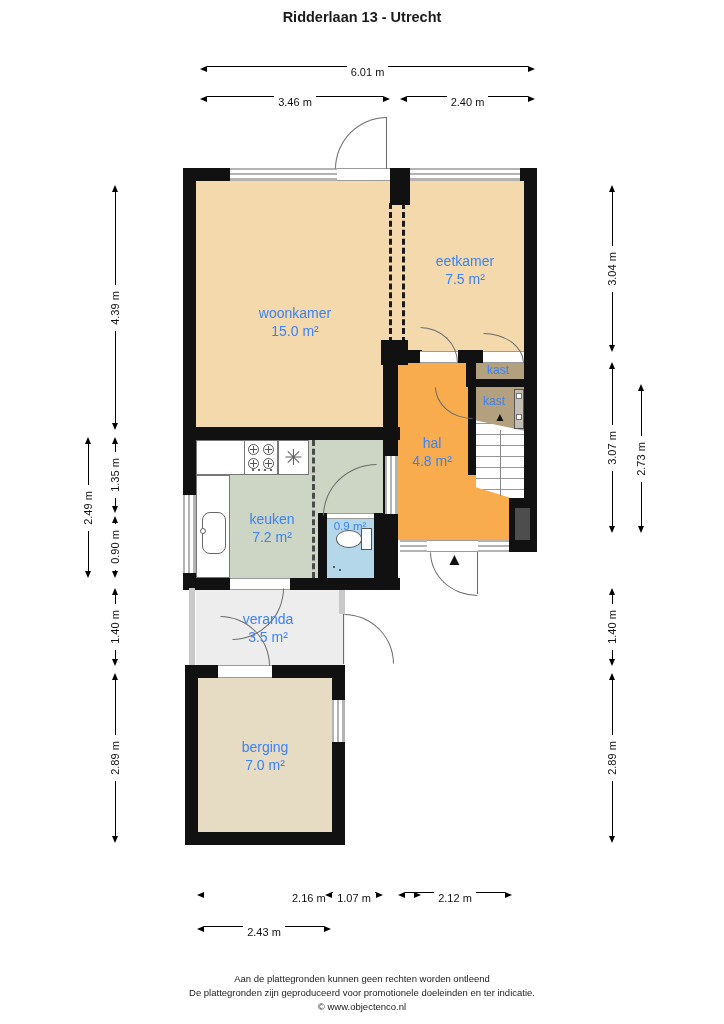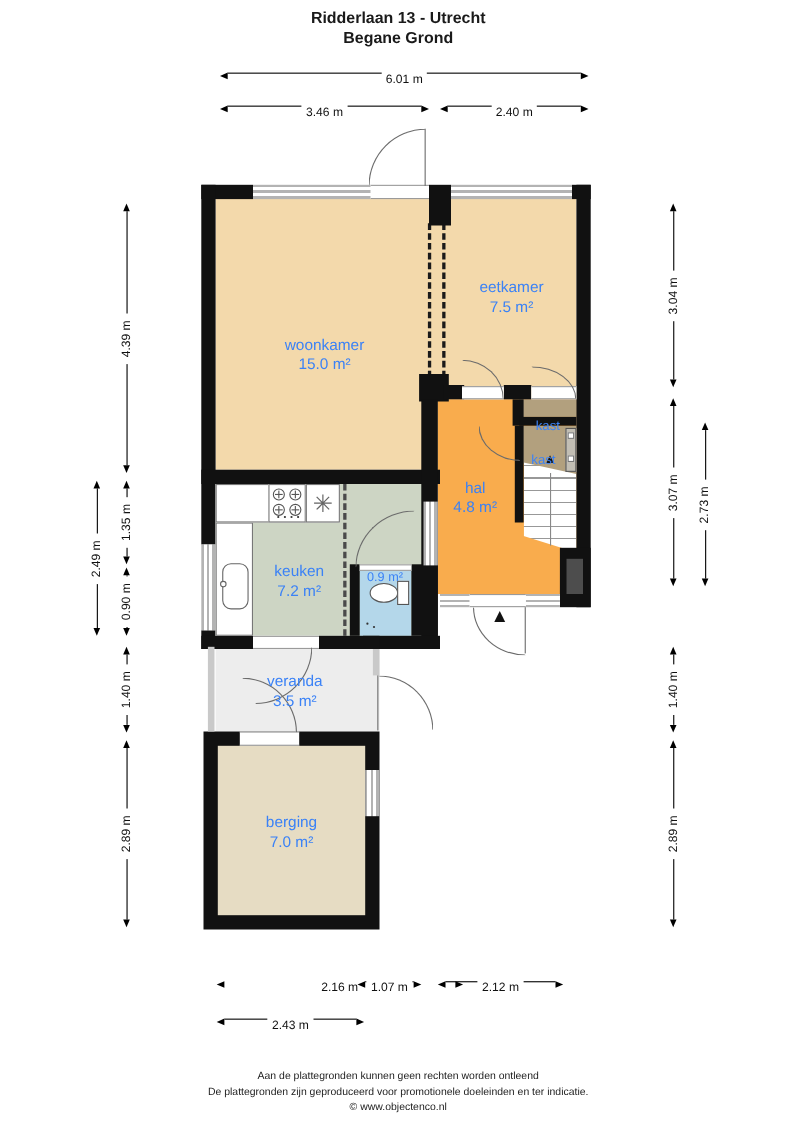--- a/index.html
+++ b/index.html
@@ -14,21 +14,21 @@
   .gap-h{position:absolute;background:#fff;border-top:1px solid #9a9a9a;border-bottom:1px solid #9a9a9a;box-sizing:border-box;}
   .gwall{position:absolute;background:#c9c9c9;}
   .arc{position:absolute;border:1px solid #6b6b6b;box-sizing:border-box;background:transparent;}
   .arc-tl{border-radius:100% 0 0 0;border-color:#6b6b6b transparent transparent #6b6b6b;}
   .arc-tr{border-radius:0 100% 0 0;border-color:#6b6b6b #6b6b6b transparent transparent;}
   .arc-br{border-radius:0 0 100% 0;border-color:transparent #6b6b6b #6b6b6b transparent;}
   .arc-bl{border-radius:0 0 0 100%;border-color:transparent transparent #6b6b6b #6b6b6b;}
   .leaf{position:absolute;background:#6b6b6b;}
   .room-label{position:absolute;transform:translate(-50%,-50%);text-align:center;
               font-size:14px;line-height:1.3;color:#3b82f6;white-space:nowrap;}
-  .room-label.small{font-size:12px;margin-top:17px;}
+  .room-label.small{font-size:12px;}
   .room-label.tiny{font-size:11.5px;}
   .title{position:absolute;left:0;right:0;text-align:center;font-weight:bold;font-size:14.5px;line-height:1.25;}
   .footer{position:absolute;left:0;right:0;text-align:center;font-size:9.5px;line-height:1.45;color:#222;}
   
   .dim-h{position:absolute;display:flex;align-items:flex-start;height:12px;}
   .dim-v{position:absolute;display:flex;flex-direction:column;align-items:center;width:14px;}
   .dl-h{flex:1;height:1px;background:#000;}
   .dl-v{flex:1;width:1px;background:#000;}
   .dlabel{font-size:11px;padding:0 4px;white-space:nowrap;color:#111;}
   .dlabel-v{height:46px;width:14px;position:relative;}
@@ -46,21 +46,20 @@
   .knob{position:absolute;width:2px;height:2px;background:#333;border-radius:50%;bottom:3px;}
   .stairs{position:absolute;background:repeating-linear-gradient(to bottom,#989898 0 1px,#fff 1px 11px);}
   .glyph{position:absolute;line-height:1;}
 </style>
 </head>
 <body>
 
 <div id="page">
 
   <div class="title" style="top:8px;">Ridderlaan 13 - Utrecht</div>
-  <div class="title" style="top:26px;">Begane Grond</div>
 
   <div class="fill" style="left: 196px; top: 180px; width: 328px; height: 247px; background: rgb(243, 217, 171);"></div>
   <div class="fill" style="left: 398px; top: 363px; width: 126px; height: 177px; background: rgb(249, 172, 77);"></div>
   <div class="fill" style="left: 196px; top: 440px; width: 192px; height: 138px; background: rgb(205, 213, 196);"></div>
   <div class="fill" style="left: 327px; top: 516px; width: 47px; height: 62px; background: rgb(180, 215, 234);"></div>
   <div class="fill" style="left: 196px; top: 588px; width: 149px; height: 77px; background: rgb(237, 237, 237);"></div>
   <div class="wall" style="left:185px;top:665px;width:160px;height:180px;"></div>
   <div class="fill" style="left: 198px; top: 678px; width: 134px; height: 154px; background: rgb(230, 220, 195);"></div>
   <div class="fill" style="left: 472px; top: 363px; width: 52px; height: 16px; background: rgb(178, 160, 126);"></div>
   <div class="fill" style="left: 468px; top: 387px; width: 56px; height: 50px; clip-path: polygon(0px 0px, 100% 0px, 100% 100%, 0px 64%); background: rgb(178, 160, 126);"></div>

